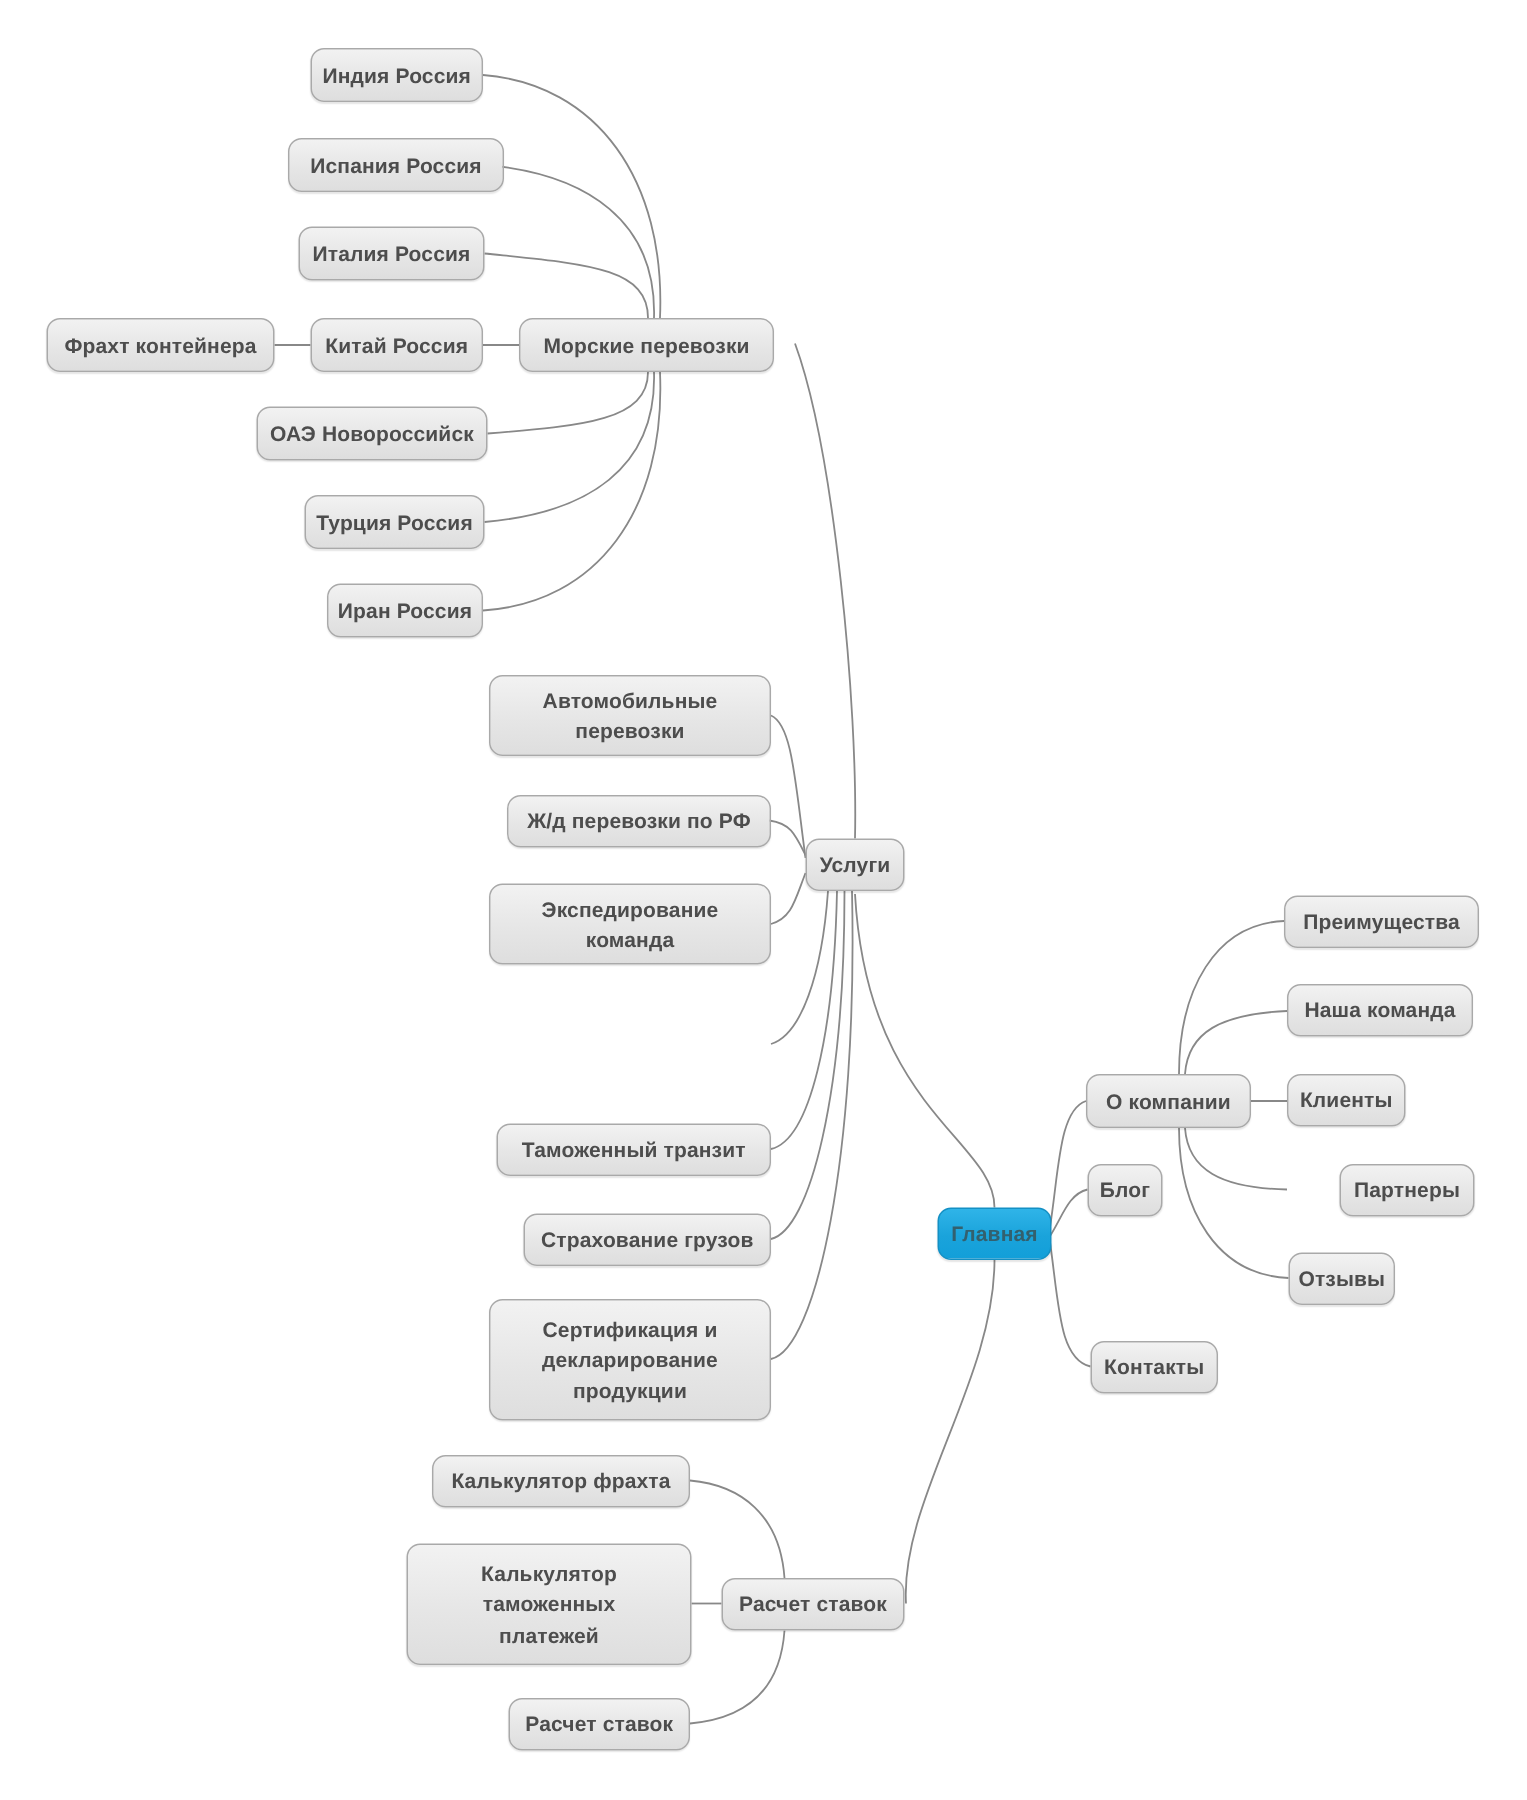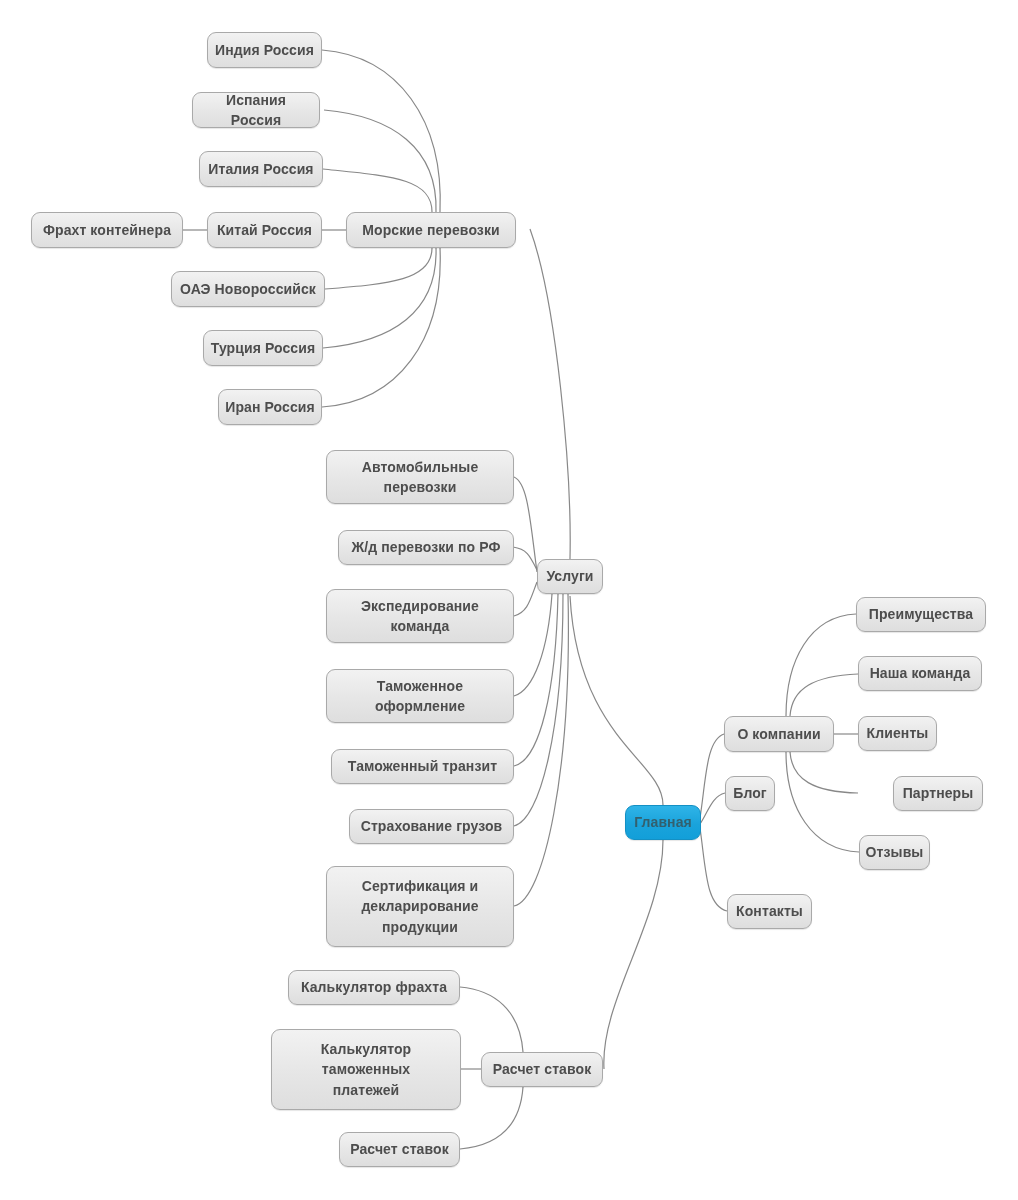--- a/index.html
+++ b/index.html
@@ -127,21 +127,21 @@
   </div>
 
   <div class="node-box" style="left:727px; top:894px; width:85px; height:35px;">
     <span>Контакты</span>
   </div>
 
   <div class="node-box" style="left:207px; top:32px; width:115px; height:36px;justify-content:center;">
     <span>Индия Россия</span>
   </div>
 
-  <div class="node-box" style="left:192px; top:92px; width:128px; height:36px;">
+  <div class="node-box" style="left:192px; top:92px; width:144px; height:36px;">
     <span>Испания Россия</span>
   </div>
 
   <div class="node-box" style="left:199px; top:151px; width:124px; height:36px;">
     <span>Италия Россия</span>
   </div>
 
   <div class="node-box" style="left:207px; top:212px; width:115px; height:36px;text-align:center;">
     <span>Китай Россия</span>
   </div>
@@ -169,24 +169,20 @@
 
   <div class="node-box" style="left:338px; top:530px; width:176px; height:35px;">
     <span>Ж/д перевозки по РФ</span>
   </div>
 
   <div class="node-box" style="left:326px; top:589px; width:188px; height:54px;">
     <span>Экспедирование
 команда</span>
   </div>
 
-  <div class="node-box" style="left:326px; top:669px; width:188px; height:54px;">
-    <span>Таможенное
-оформление</span>
-  </div>
 
   <div class="node-box" style="left:331px; top:749px; width:183px; height:35px;">
     <span>Таможенный транзит</span>
   </div>
 
   <div class="node-box" style="left:349px; top:809px; width:165px; height:35px;">
     <span>Страхование грузов</span>
   </div>
 
   <div class="node-box" style="left:326px; top:866px; width:188px; height:81px;">

